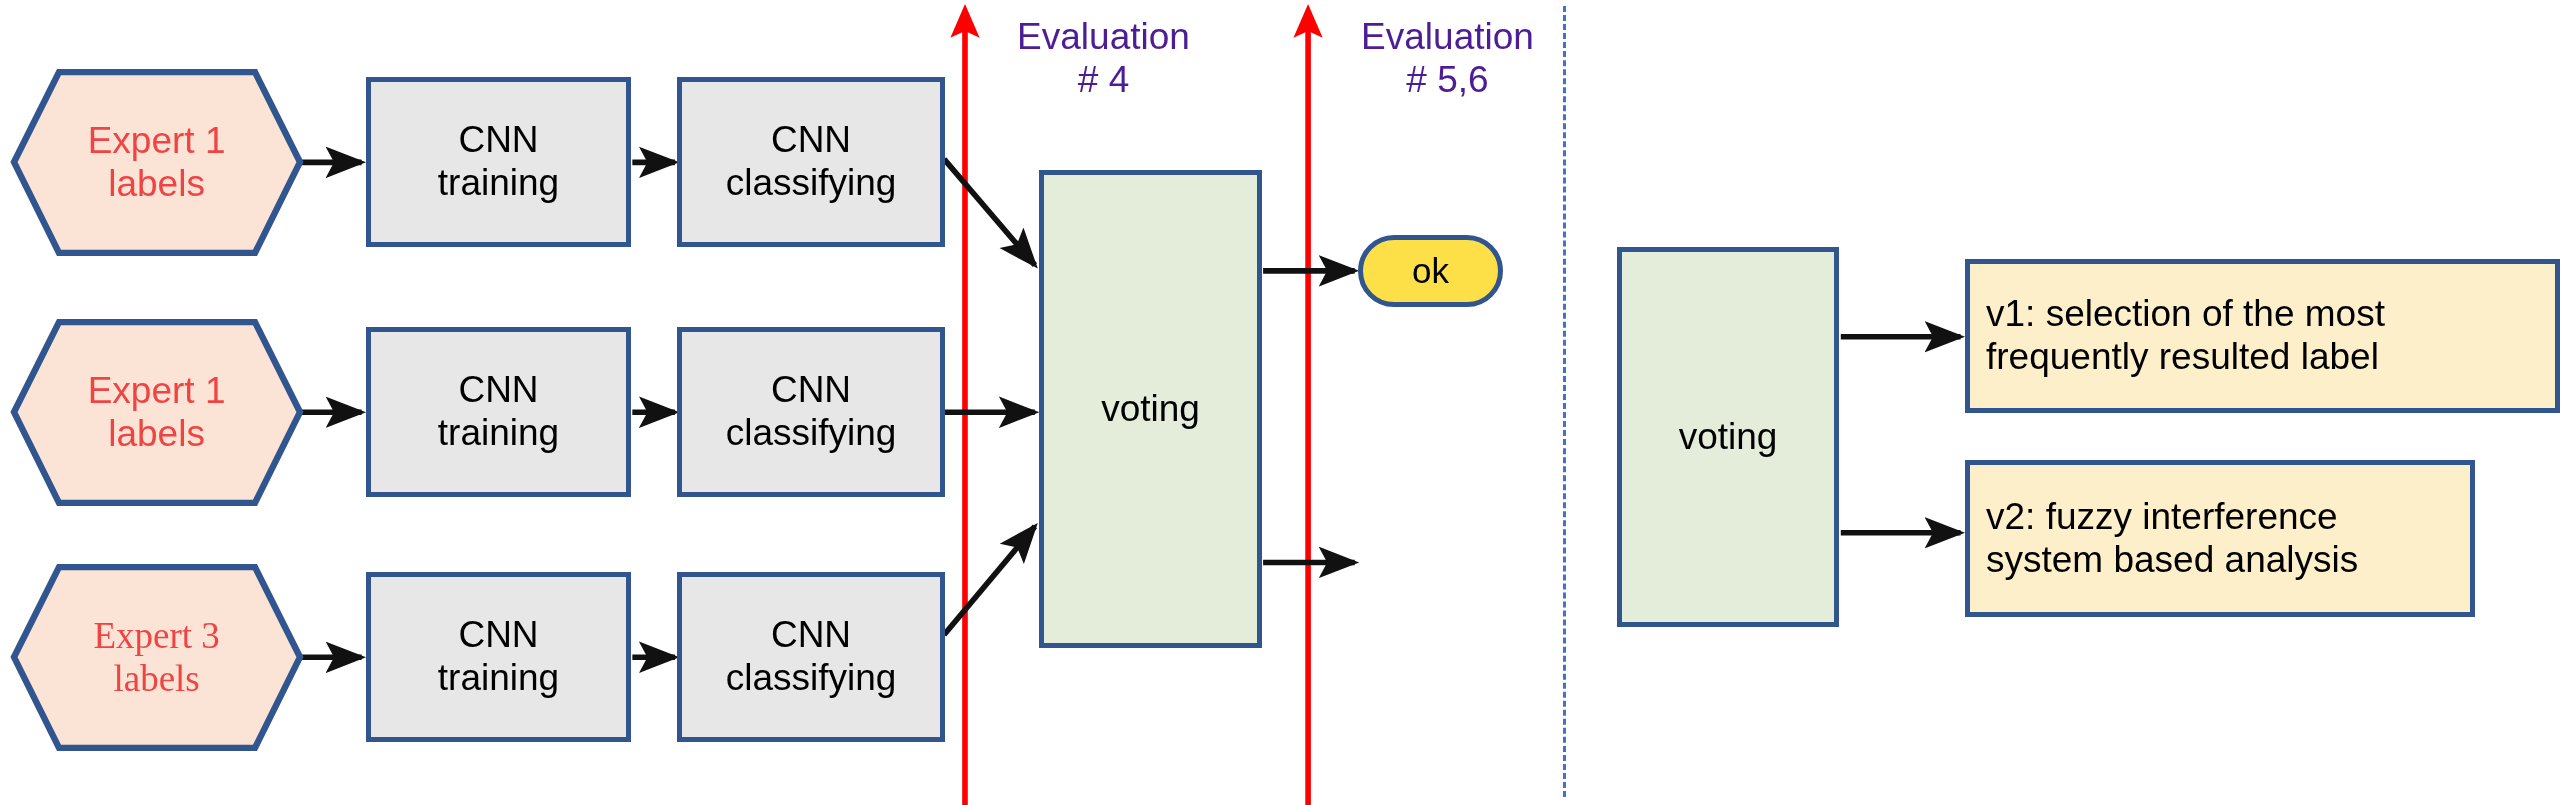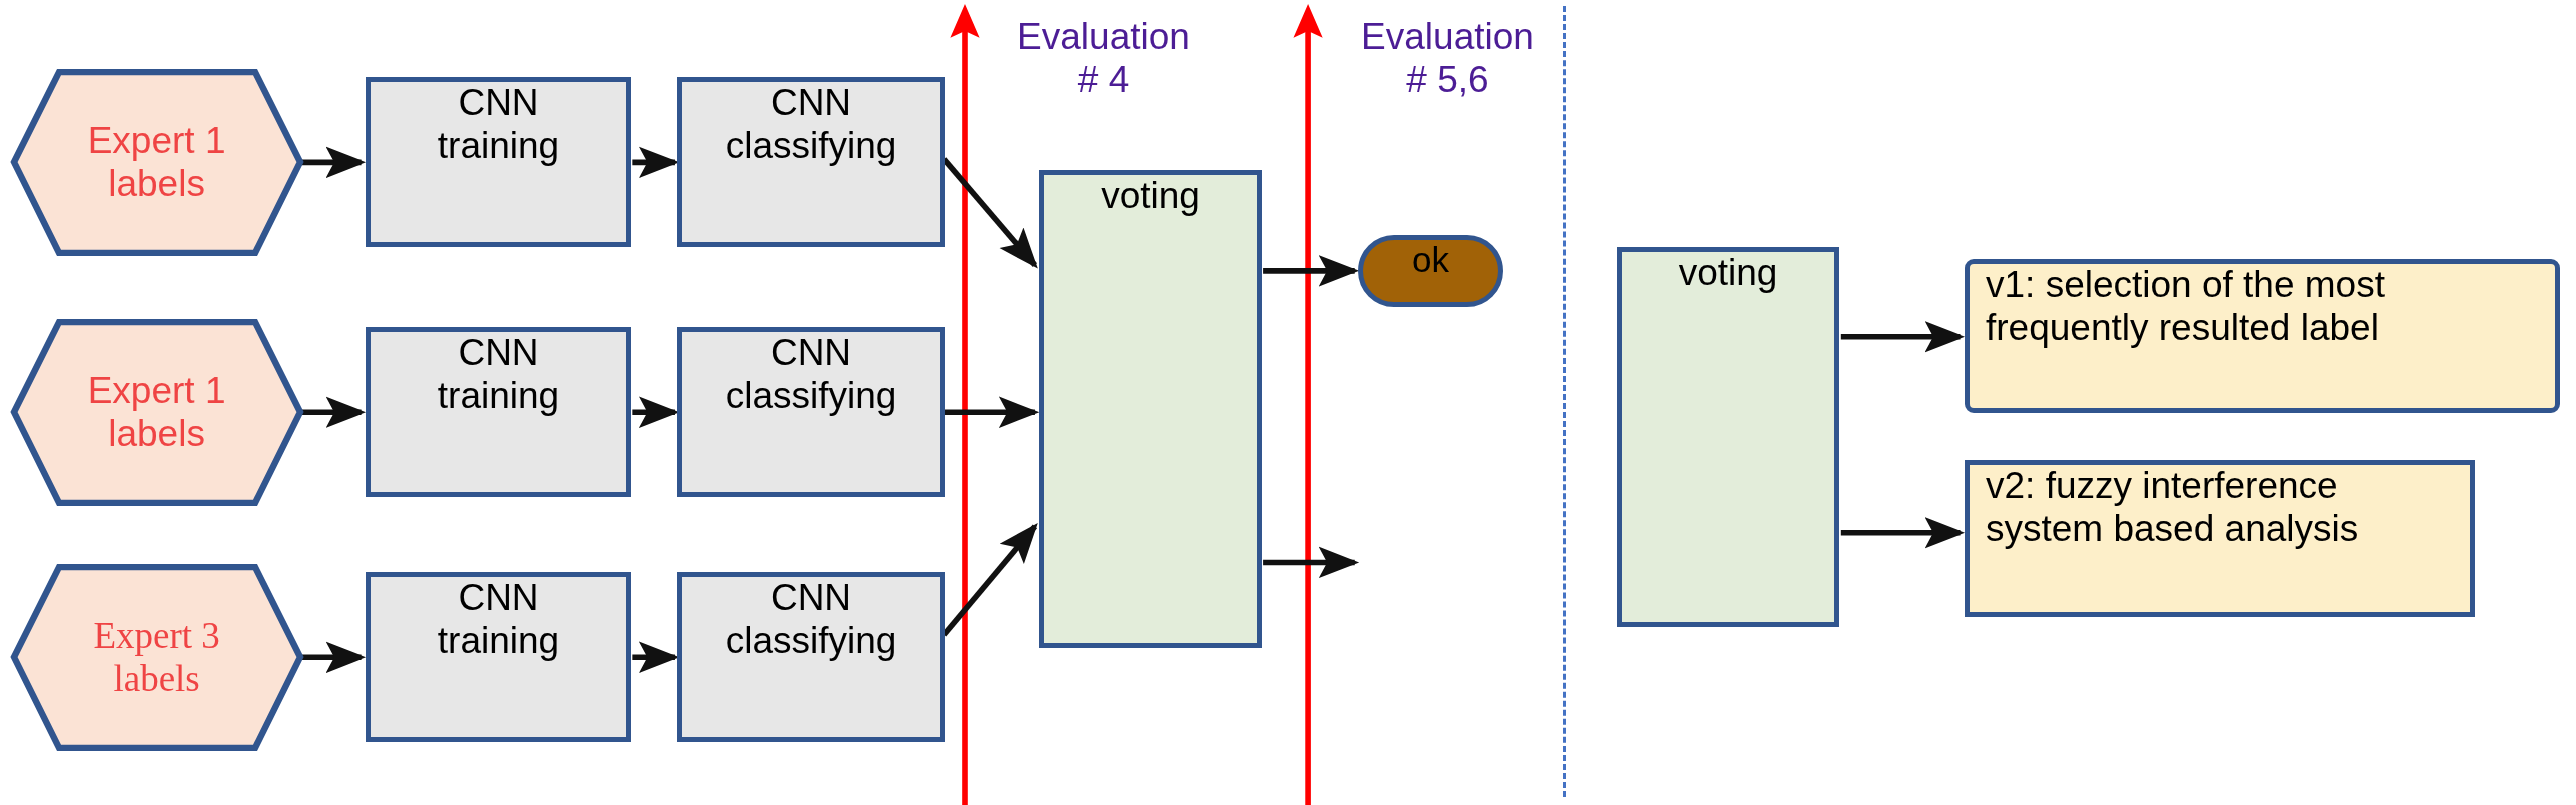--- a/index.html
+++ b/index.html
@@ -24,20 +24,21 @@
     width: 2576px;
     height: 806px;
     pointer-events: none;
   }
 
   
   .node {
     position: absolute;
     box-sizing: border-box;
     display: flex;
+    align-items: center;
     justify-content: center;
     text-align: center;
     color: #000000;
     line-height: 1.16;
     white-space: pre-line;
   }
 
   .hexwrap {
     position: absolute;
     display: flex;
@@ -65,21 +66,21 @@
     font-size: 37px;
   }
 
   .votebox {
     background: #E3EDDA;
     border: 5.6px solid #31558E;
     font-size: 37px;
   }
 
   .pill {
-    background: #a16207;
+    background: #fde047;
     border: 5.6px solid #31558E;
     border-radius: 37px;
     font-size: 35px;
   }
 
   .noteboxyellow {
     background: #FDEFC9;
     border: 5.6px solid #31558E;
     font-size: 37px;
     justify-content: flex-start;
@@ -211,21 +212,21 @@
 
   <div class="evallabel" style="left:1327px; top:14.5px; width:241px;">Evaluation
 # 5,6</div>
 
   <div class="divider" style="left:1563px; top:6.4px; height:791px;"></div>
 
   <div class="node votebox" style="left:1617px; top:247px; width:222px; height:380px;">
     <span>voting</span>
   </div>
 
-  <div class="node noteboxyellow" style="left:1965px; top:259px; width:595px; height:154px;border-radius:9px;">
+  <div class="node noteboxyellow" style="left:1965px; top:259px; width:595px; height:154px;">
     <span>v1: selection of the most
 frequently resulted label</span>
   </div>
 
   <div class="node noteboxyellow" style="left:1965px; top:460px; width:510px; height:157px;">
     <span>v2: fuzzy interference
 system based analysis</span>
   </div>
 
 </div>

